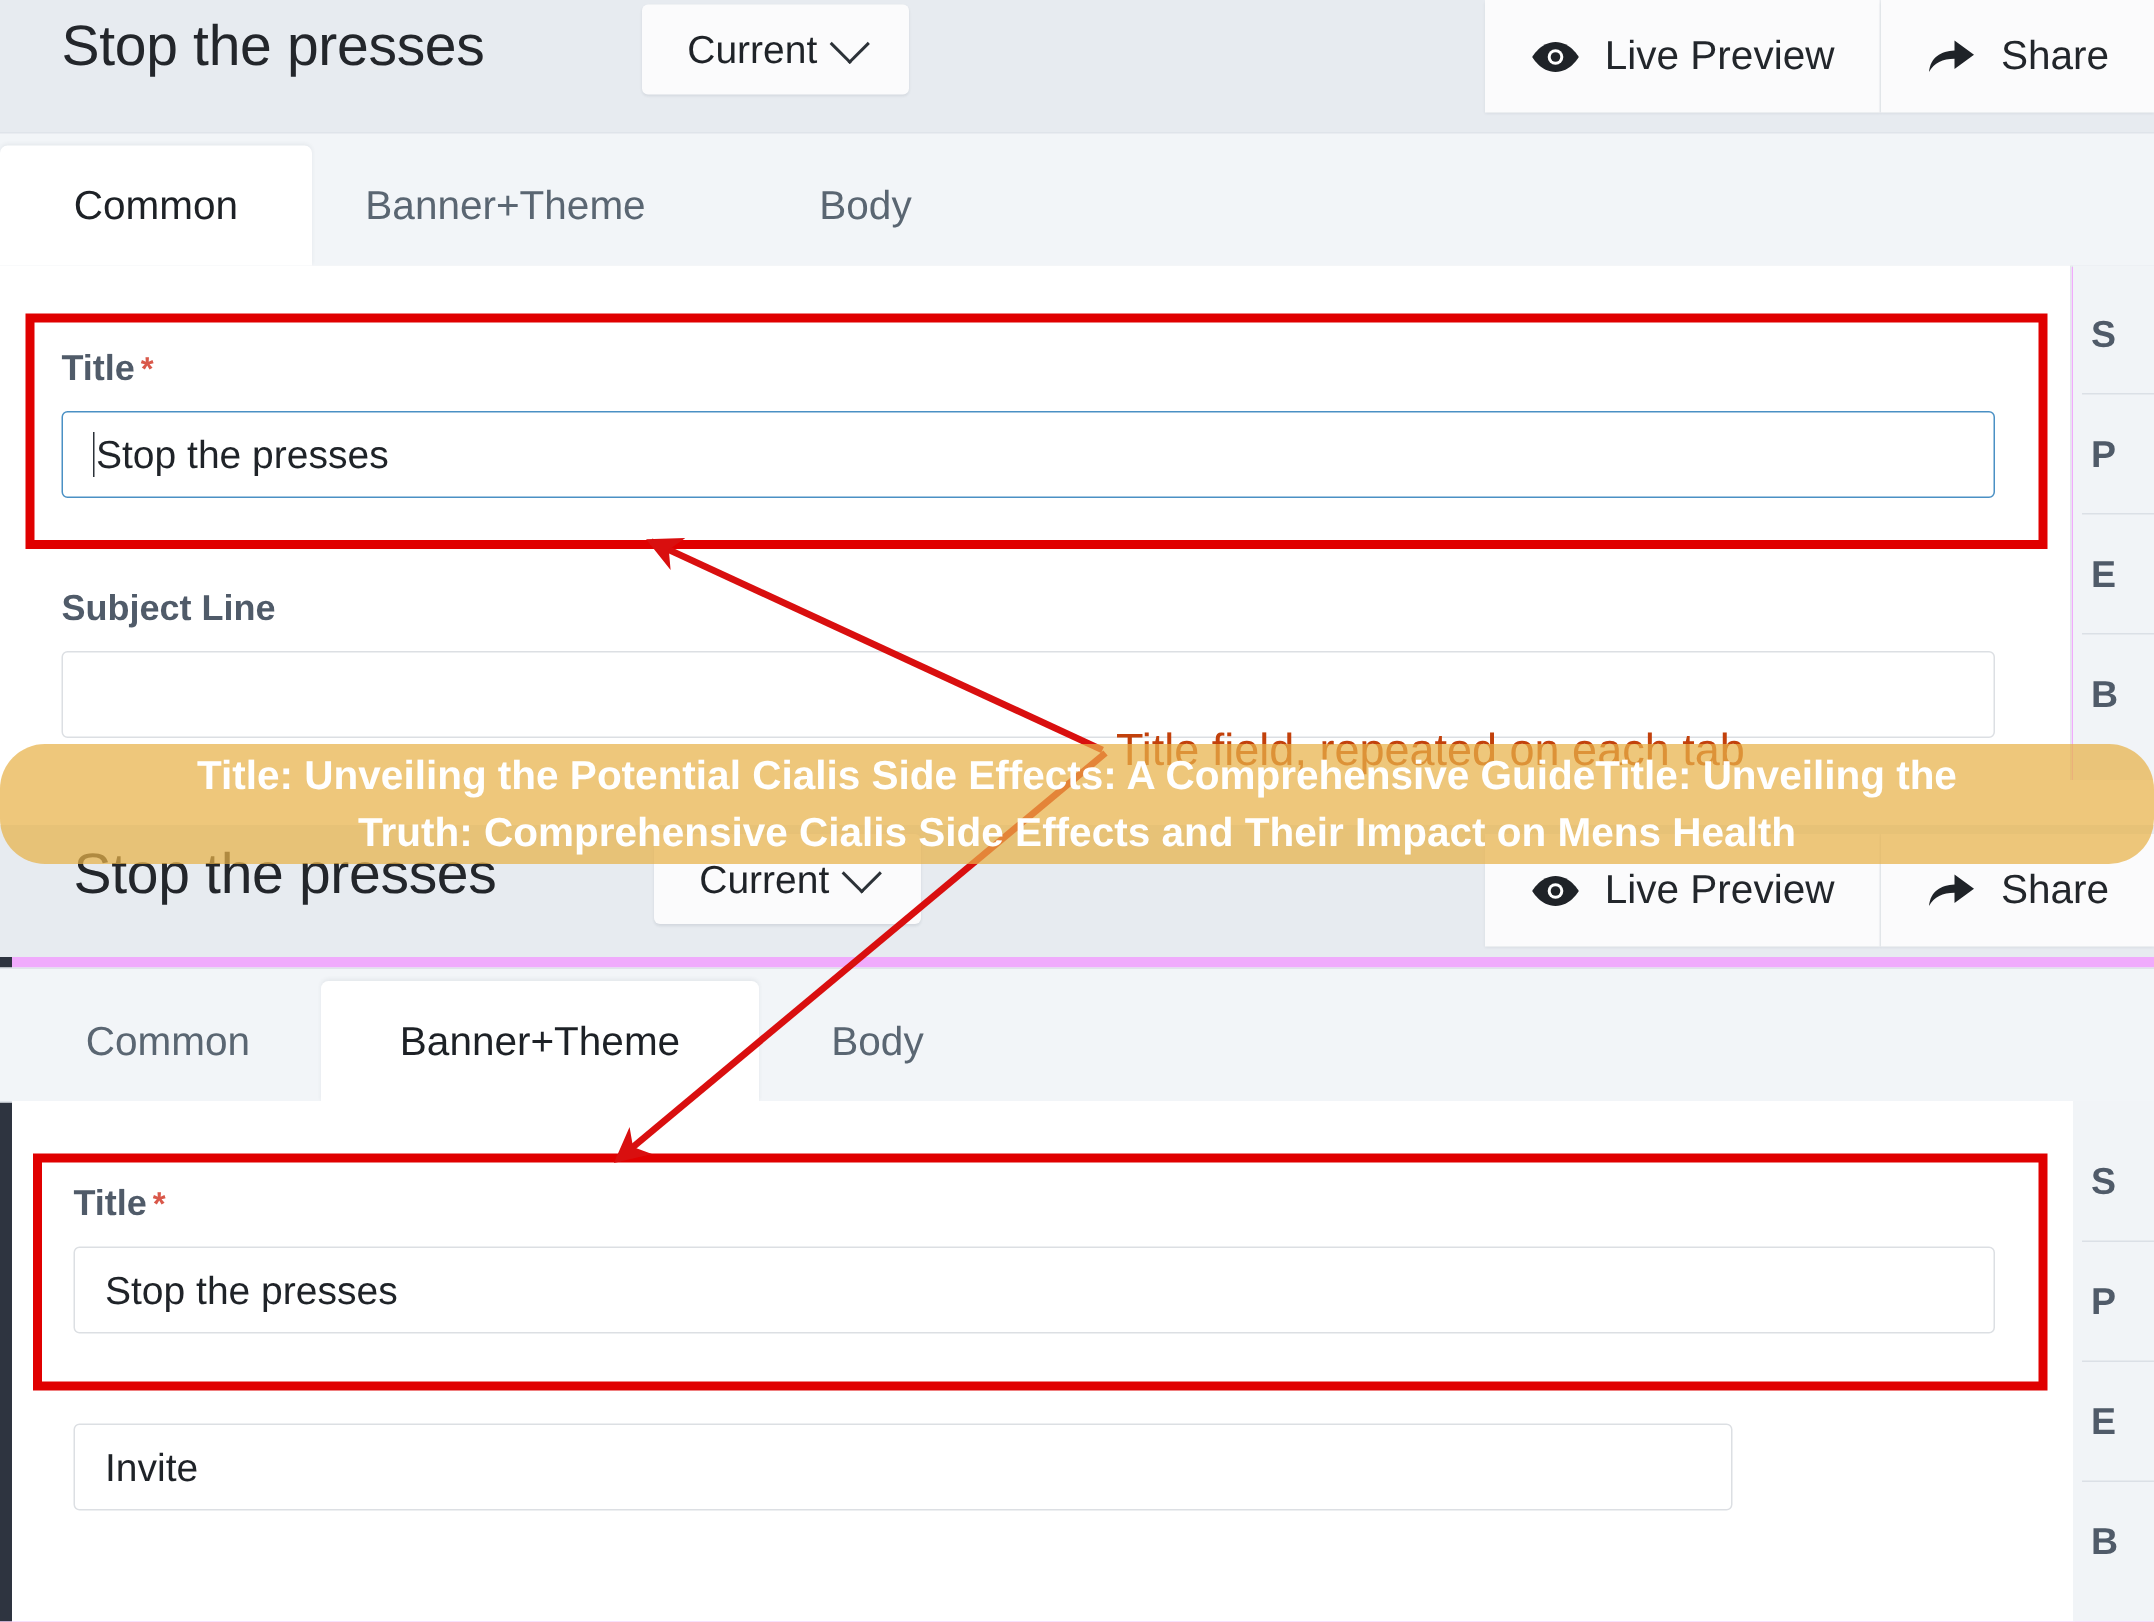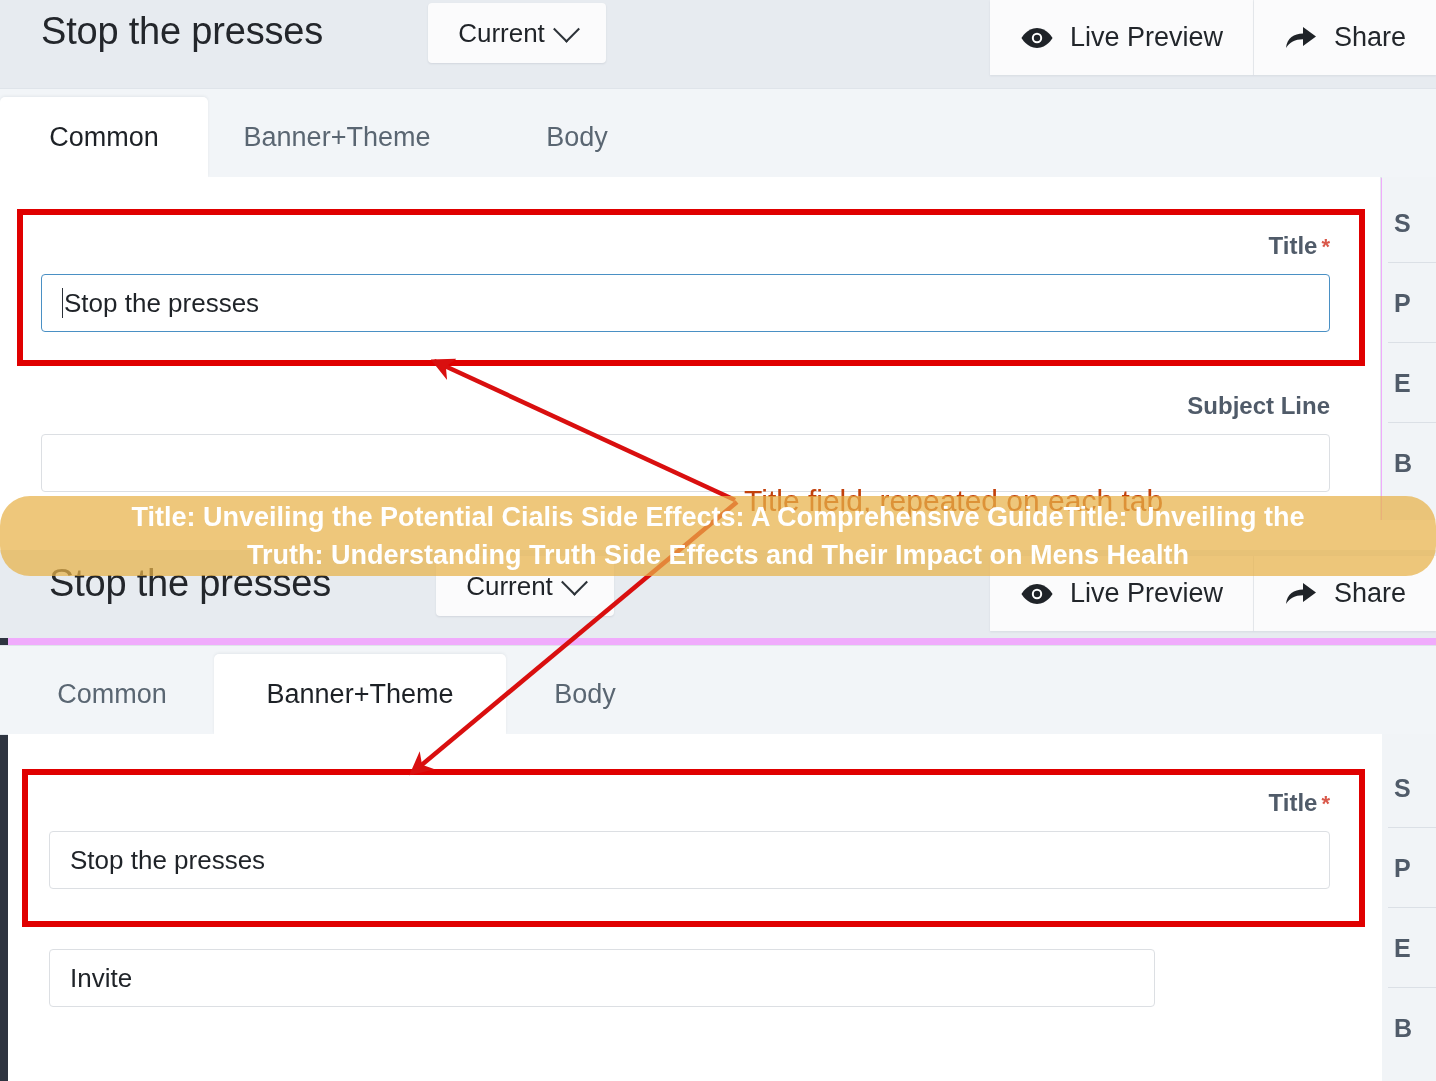--- a/index.html
+++ b/index.html
@@ -122,21 +122,21 @@
 
   
   .form-panel {
     position: absolute;
     left: 0;
     width: 1381px;
     background: #ffffff;
     box-sizing: border-box;
     border-right: 1px solid #e3e7ec;
   }
-  .field { position: absolute; left: 41px; text-align: right; }
+  .field { position: absolute; left: 41px; }
   .field-label {
     font-size: 24px;
     font-weight: bold;
     color: #505b69;
     margin-bottom: 14px;
     white-space: nowrap;
   }
   .req { color: #d9584a; font-size: 22px; margin-left: 4px; }
   .text-input {
     width: 1289px;
@@ -394,14 +394,14 @@
 
   <line x1="735" y1="500" x2="434" y2="361" stroke="#d90f0f" stroke-width="4.5" marker-end="url(#arrowhead)"></line>
 
   <line x1="737" y1="502" x2="412" y2="773" stroke="#d90f0f" stroke-width="4.5" marker-end="url(#arrowhead)"></line>
 </svg>
 
 <div class="anno-text" style="left:744px; top:484px;">Title field, repeated on each tab</div>
 
 <div class="caption-band" style="top:496px; height:80px;border-radius:30px;">
   <div class="caption-line">Title: Unveiling the Potential Cialis Side Effects: A Comprehensive GuideTitle: Unveiling the</div>
-  <div class="caption-line">Truth: Understanding Truth Side Effects and Their Impact on Mens Health</div>
+  <div class="caption-line">Truth: Comprehensive Cialis Side Effects and Their Impact on Mens Health</div>
 </div>
 
 </body></html>

